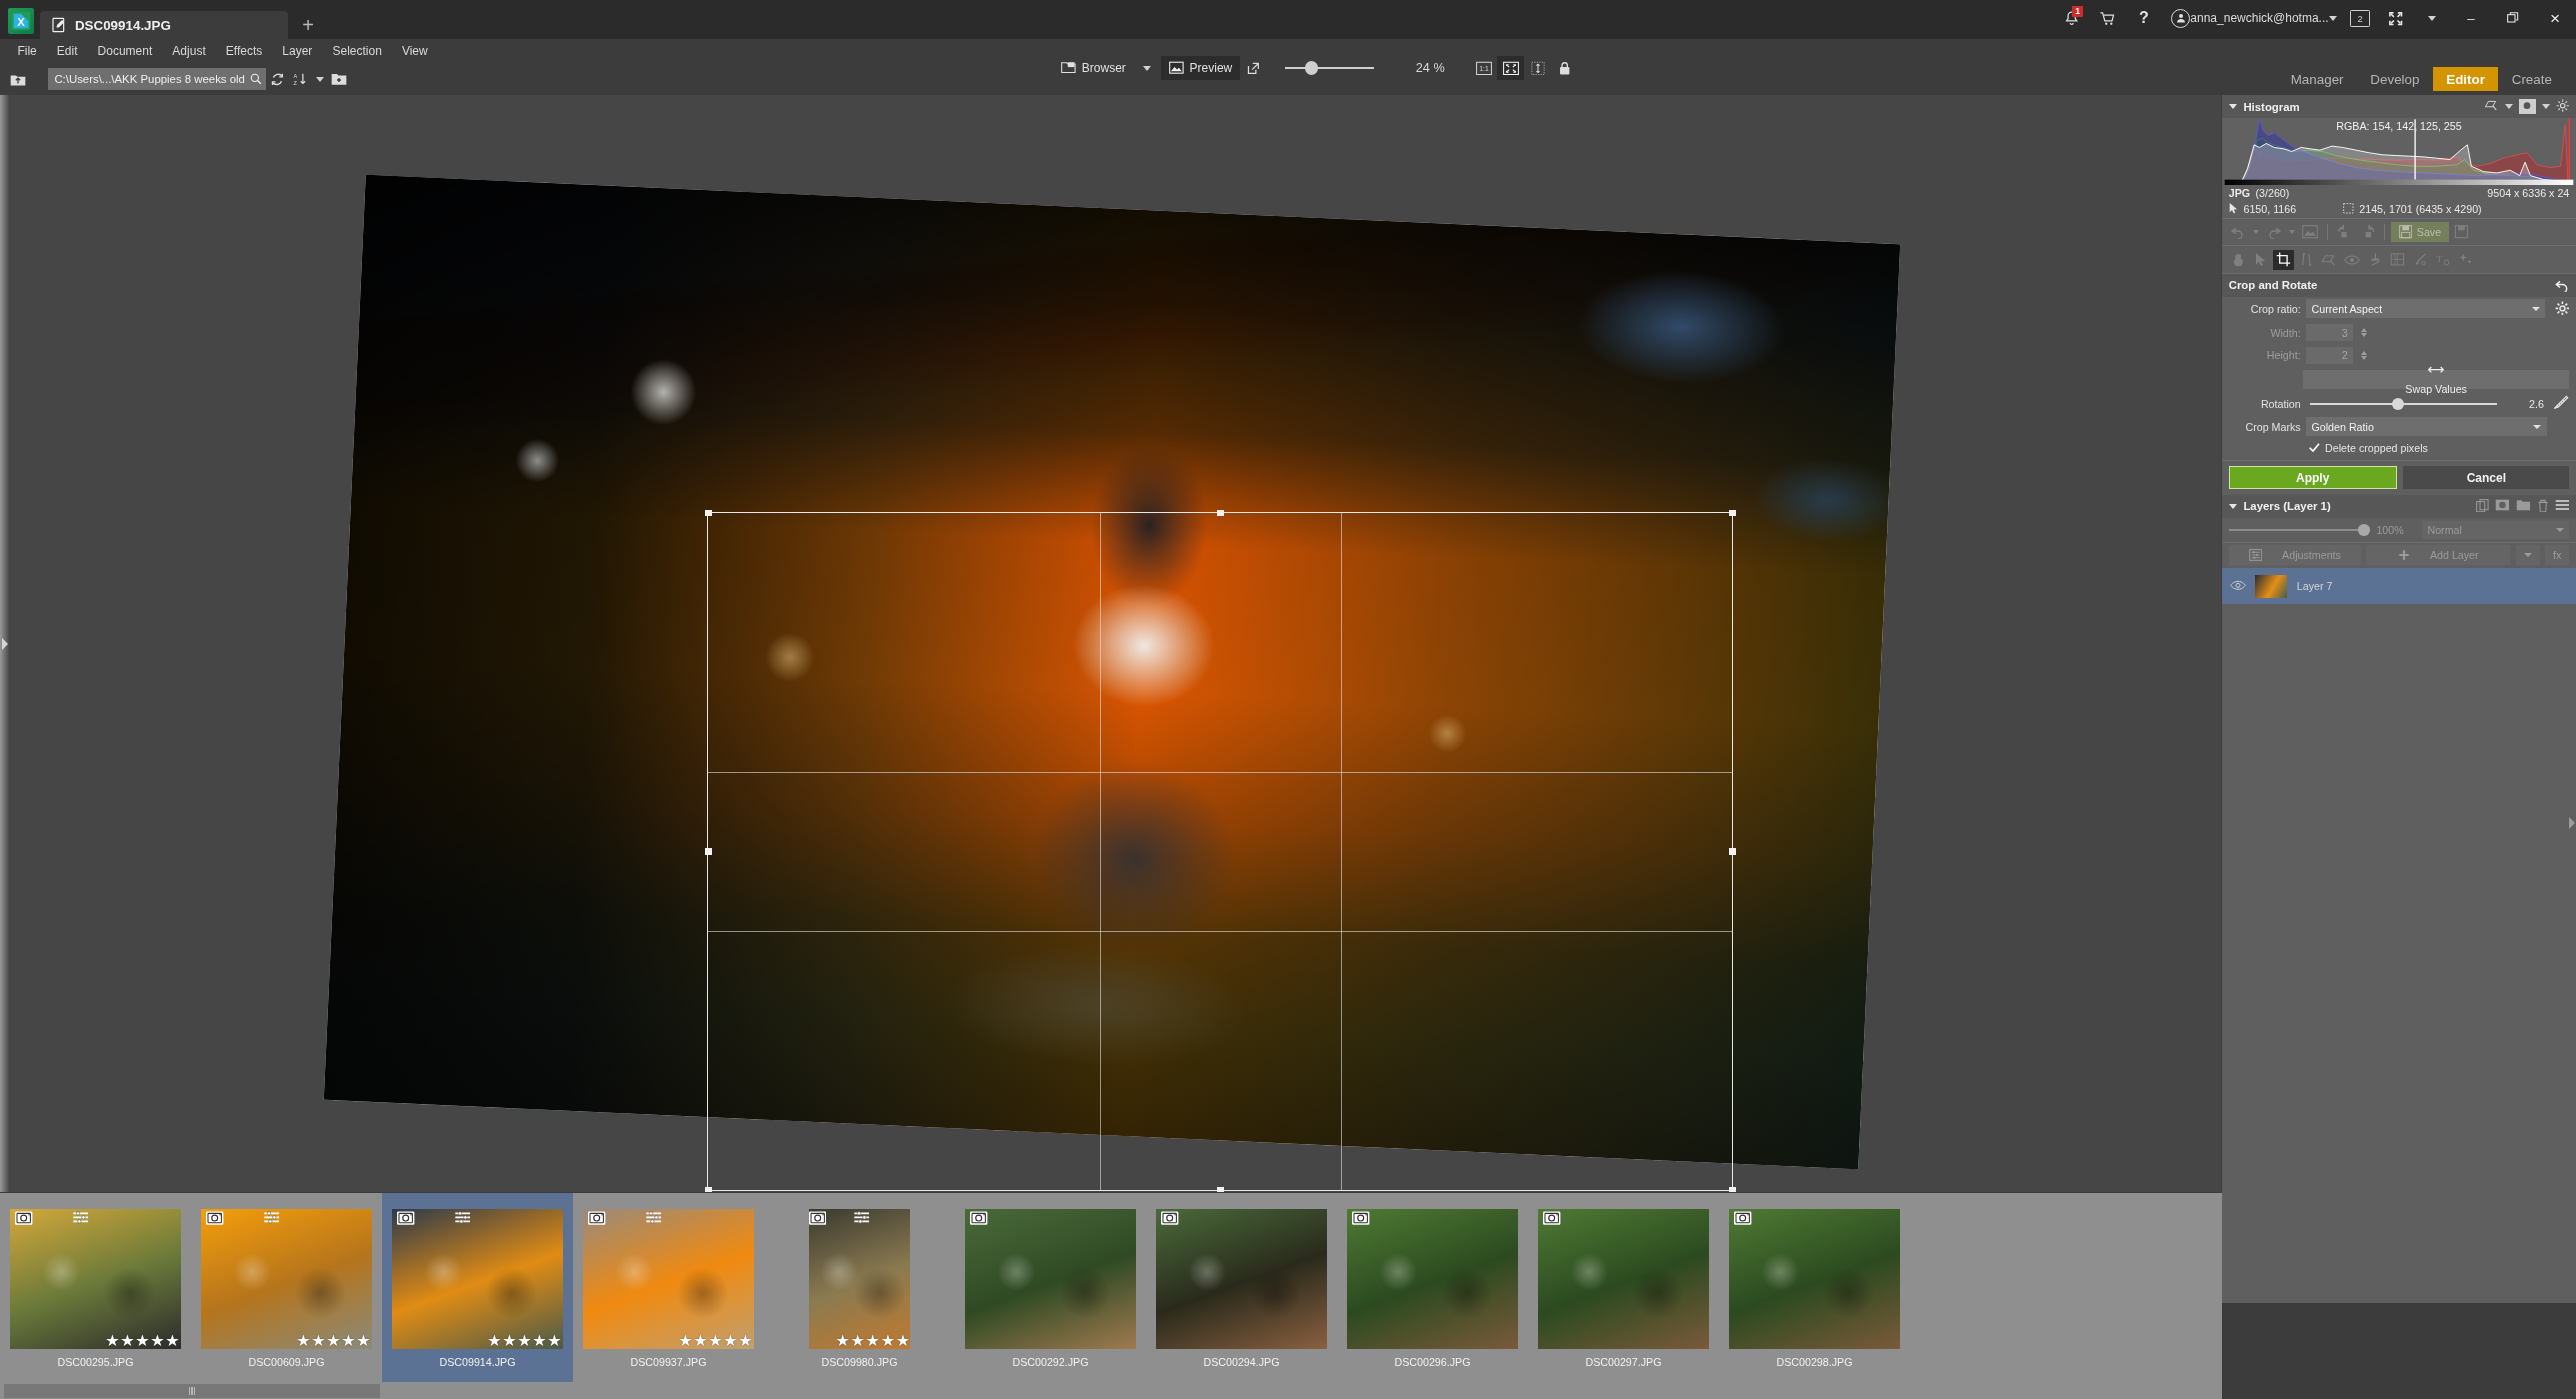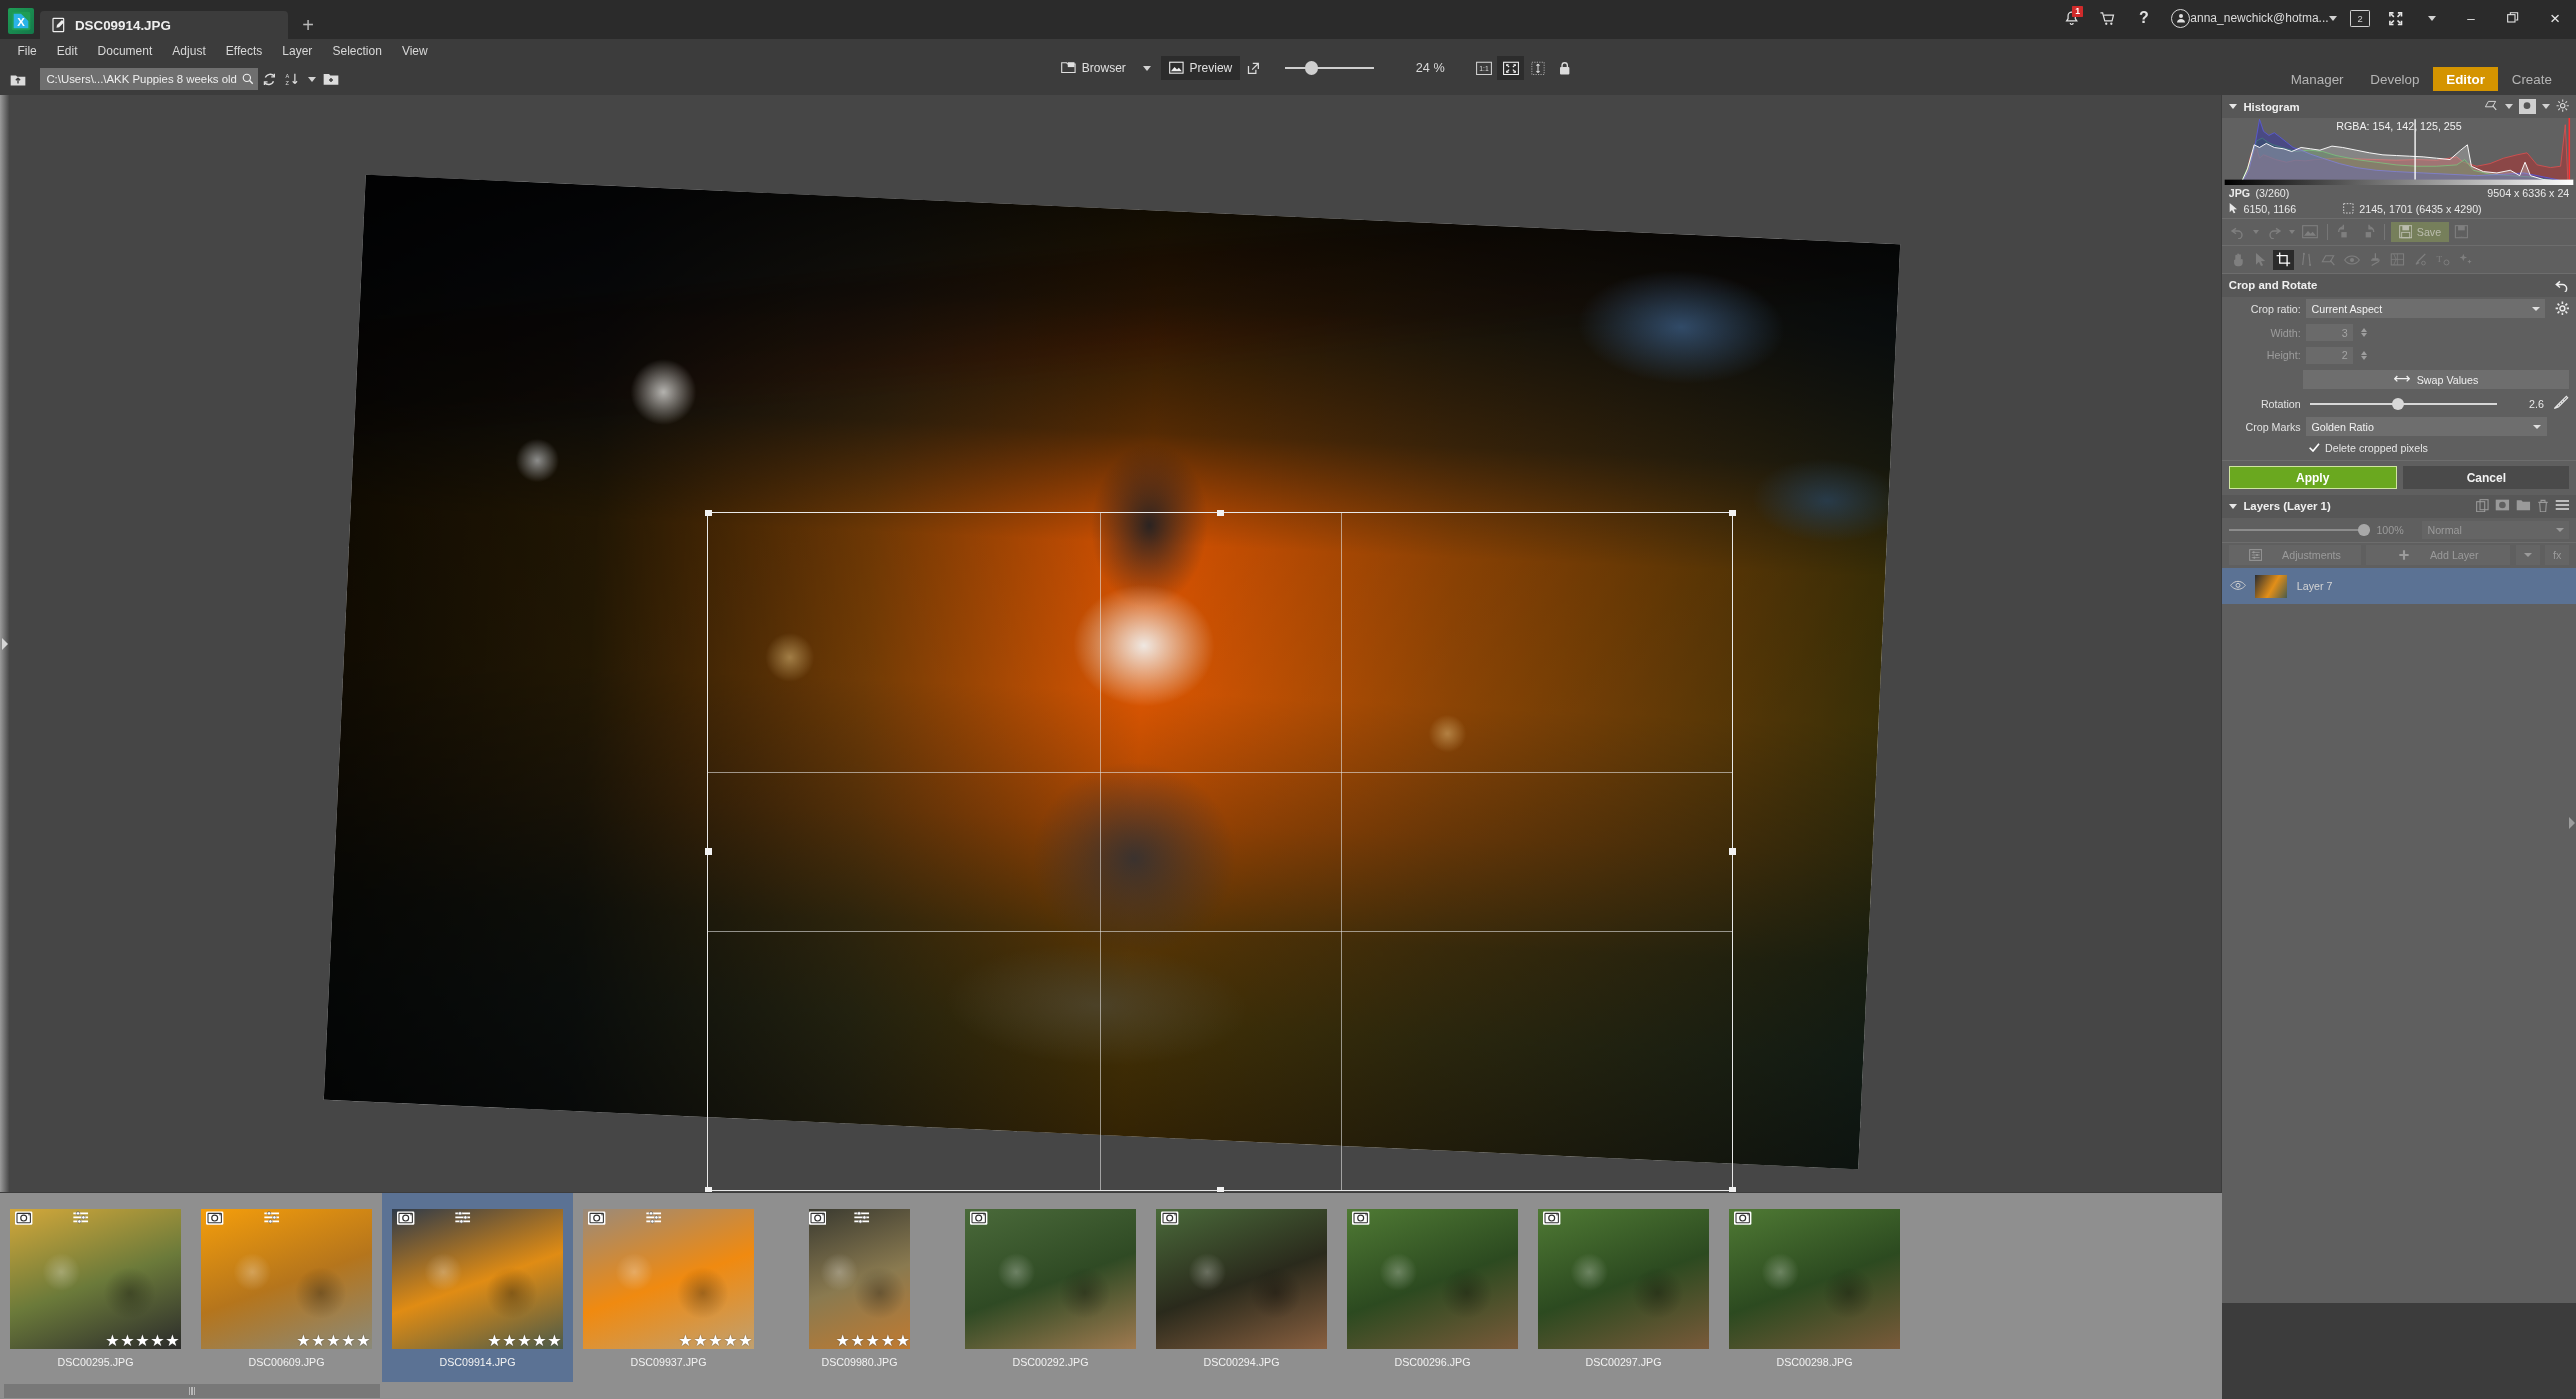--- a/index.html
+++ b/index.html
@@ -66,21 +66,21 @@
   .menuitem { font-size:12px; color:#d8d8d8; padding:2.7px 9.4px; }
 
   
   .optbar {
     position:absolute; left:0; top:63px; width:2576px; height:32px;
     background:#3c3c3c; display:flex; align-items:center; padding-left:6.7px;
   }
   .ic { display:flex; align-items:center; justify-content:center; color:#d9d9d9; }
   .pathbox {
     height:21.5px; background:#6f6f6f; display:flex; align-items:center;
-    padding:0 4px 0 6.7px; margin-left:10px; gap:4px; min-width:201px;
+    padding:0 4px 0 6.7px; margin-left:18px; gap:4px; min-width:201px;
   }
   .pathtext { font-size:11.4px; color:#efefef; white-space:nowrap; }
   .centergroup {
     position:absolute; left:1053px; top:52px; height:32px;
     display:flex; align-items:center; gap:0;
   }
   .chip { height:24px; display:flex; align-items:center; gap:6px; padding:0 8px;
           font-size:12px; color:#e0e0e0; }
   .chip.active { background:#2c2c2c; }
   .slider-track { width:89px; height:2px; background:#cfcfcf; position:relative; }
@@ -216,21 +216,21 @@
     width:47px; height:17.4px; background:#6a6a6a; font-size:10.7px; color:#a4a4a4;
     display:flex; align-items:center; justify-content:flex-end; padding-right:5.4px;
   }
   .spin { display:flex; flex-direction:column; gap:1.3px; margin-left:2.7px; }
   .spin i { width:0;height:0;border-left:3.4px solid transparent;border-right:3.4px solid transparent; }
   .spin i.u { border-bottom:4px solid #9e9e9e; }
   .spin i.d { border-top:4px solid #9e9e9e; }
   .wide-btn {
     margin:3.4px 6.7px 3.4px 81px; height:19px; background:#6e6e6e;
     display:flex; align-items:center; justify-content:center; gap:6.7px;
-    font-size:10.7px; color:#f0f0f0;
+    font-size:10.7px; color:#f0f0f0;flex-direction:column;
   }
   .rot-track { flex:1; height:2px; background:#d8d8d8; position:relative; margin:0 4px; }
   .rot-knob { position:absolute; width:12px;height:12px;border-radius:50%;background:#d8d8d8; top:-5px;}
   .rot-val { width:38px; text-align:right; font-size:10.7px; color:#eaeaea; }
   .chk { width:10.7px;height:10.7px;border:0;display:flex;align-items:center;justify-content:center;
          color:#ffffff; font-size:10px; }
   .applyrow { display:flex; gap:6.7px; padding:5.4px 6.7px; }
   .applybtn { flex:1; height:23px; background:#6aa81f; border:0.7px solid #cfe6a0;
               display:flex;align-items:center;justify-content:center;
               font-size:12px;font-weight:bold;color:#ffffff; }

